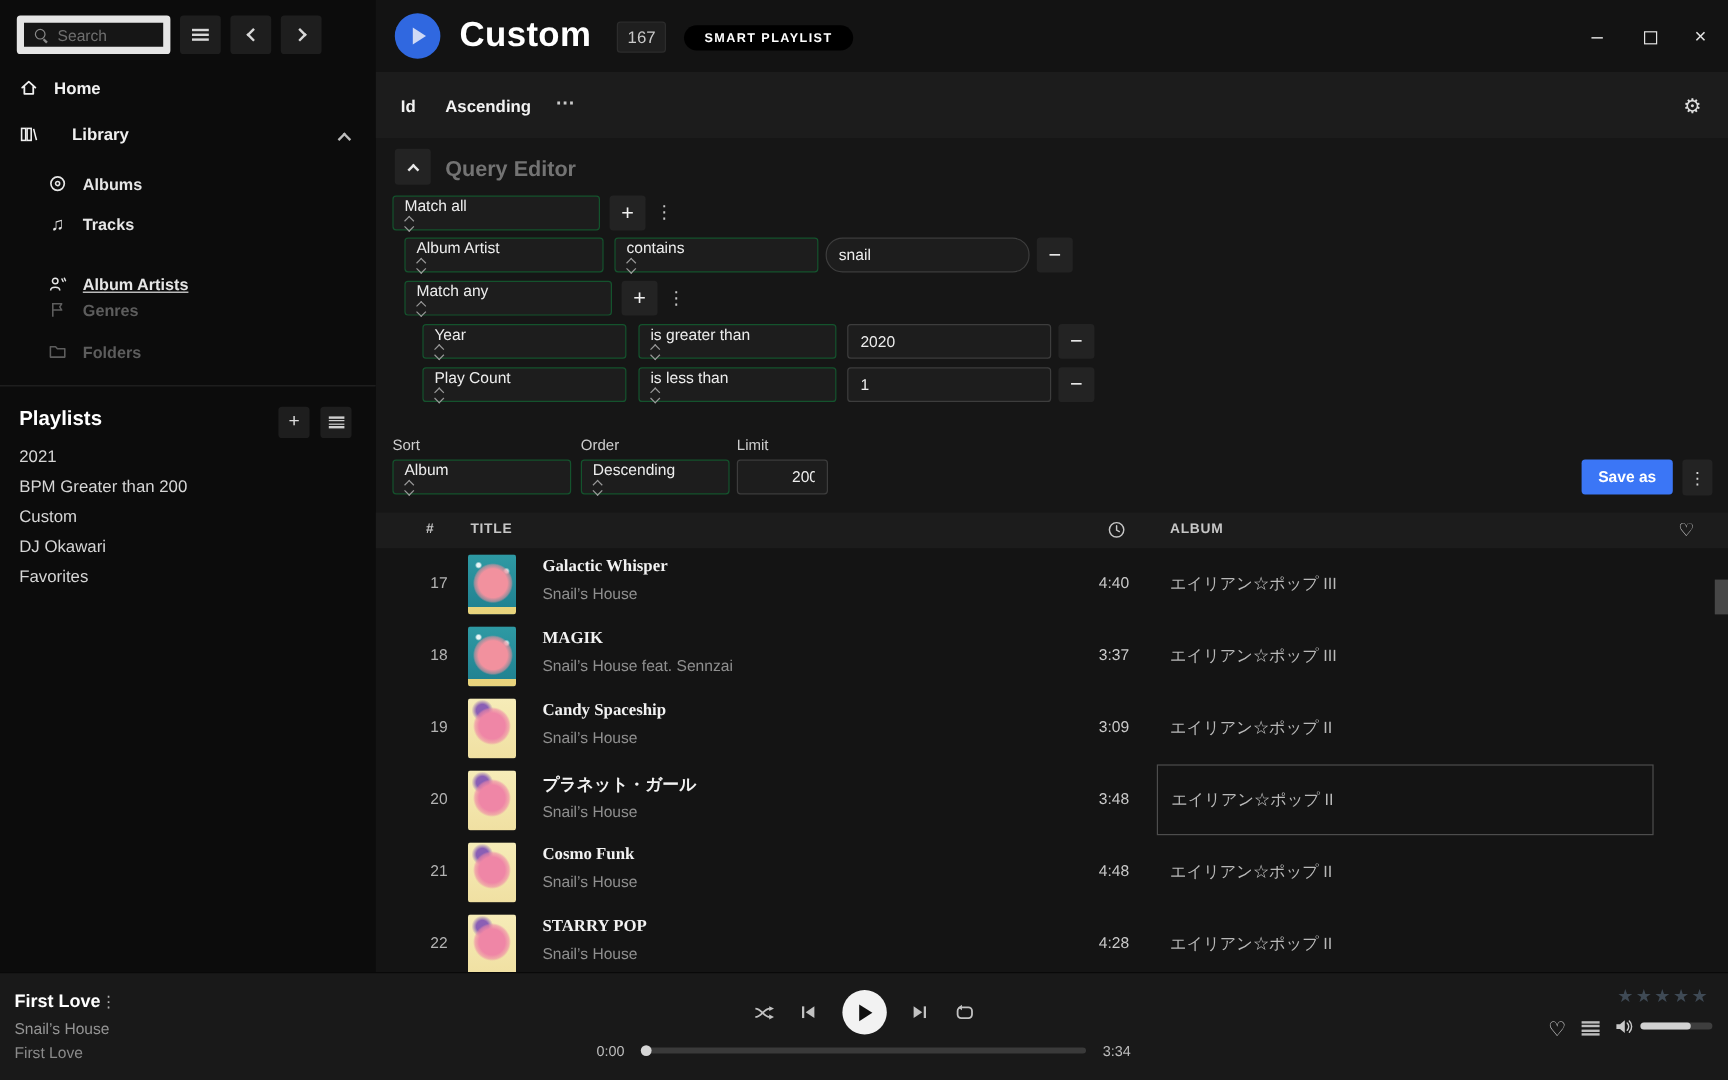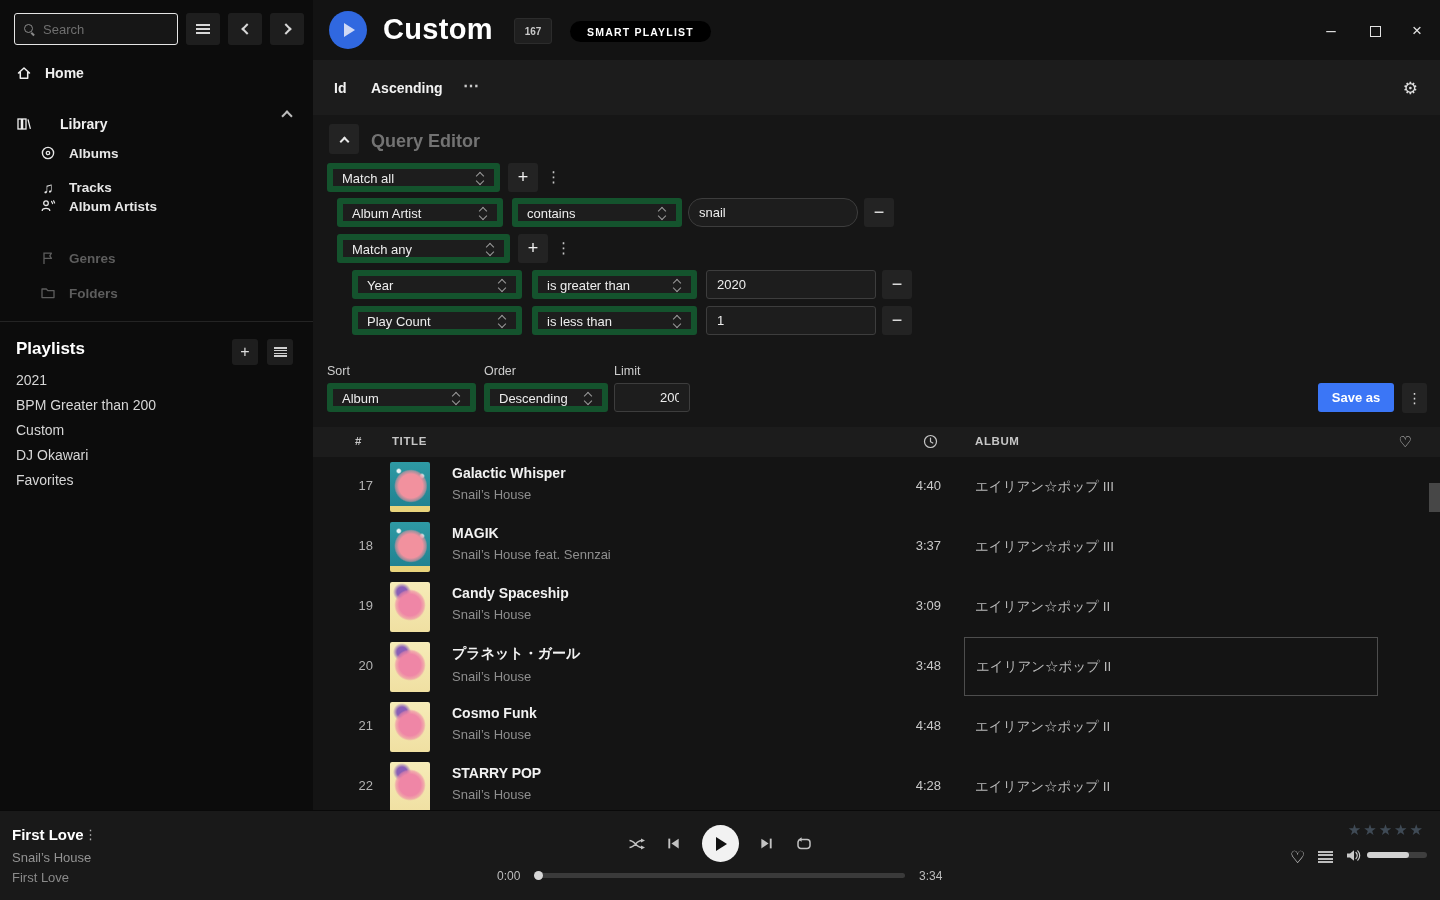--- a/index.html
+++ b/index.html
@@ -3,21 +3,21 @@
 <meta charset="utf-8">
 <style>
   * { margin:0; padding:0; box-sizing:border-box; }
   html,body { width:1440px; height:900px; overflow:hidden; background:#0c0c0c;
     font-family:"Liberation Sans", sans-serif; -webkit-font-smoothing:antialiased; }
   .stage { position:absolute; inset:0; width:1440px; height:900px; }
 
   
   .sidebar { position:absolute; left:0; top:0; width:313px; height:810px; background:#0c0c0c; z-index:3; }
   .search-row { position:absolute; left:14px; top:13px; display:flex; gap:8px; }
-  .search-box { width:164px; height:32px; background:#161616; border:1px solid #e5e5e5; border-radius:3px;
+  .search-box { width:128px; height:32px; background:#161616; border:6px solid #e5e5e5; border-radius:3px;
     display:flex; align-items:center; padding:0 9px; gap:8px; }
   .mag { width:11px; height:11px; position:relative; flex:0 0 auto; }
   .mag::before { content:""; position:absolute; left:0; top:0; width:7px; height:7px; border:1.6px solid #8a8a8a; border-radius:50%; }
   .mag::after { content:""; position:absolute; left:8px; top:8px; width:4px; height:1.6px; background:#8a8a8a; transform:rotate(45deg); transform-origin:0 0; }
   .search-box input { background:transparent; border:none; outline:none; color:#ddd; font-size:13px; width:110px; }
   .search-box input::placeholder { color:#6f6f6f; }
   .sq-btn { width:34px; height:32px; background:#1e1e1e; border-radius:3px; display:flex; align-items:center; justify-content:center; cursor:pointer; }
   .burger { width:14px; height:10px; display:flex; flex-direction:column; justify-content:space-between; }
   .burger i { display:block; height:1.8px; background:#d8d8d8; }
   .chev { width:8px; height:8px; border-right:2px solid #d8d8d8; border-bottom:2px solid #d8d8d8; display:inline-block; }
@@ -73,42 +73,42 @@
     background:repeating-linear-gradient(90deg,#3a3a42 0 6px, transparent 6px 10px); }
 
   
   .main { position:absolute; left:313px; top:0; width:1127px; height:810px; background:#161616; }
   .titlebar { position:absolute; left:0; top:0; width:100%; height:60px; background:#131313; }
   .play-circle { position:absolute; left:16px; top:11px; width:38px; height:38px; border-radius:50%;
     background:#3068e0; display:flex; align-items:center; justify-content:center; cursor:pointer; }
   .play-circle .tri { width:0; height:0; border-left:11px solid #cfd9f5; border-top:7px solid transparent; border-bottom:7px solid transparent; margin-left:3px; }
   .page-title { position:absolute; left:70px; top:13px; font-size:29px; font-weight:800; color:#fff; letter-spacing:.3px; }
   .count-badge { position:absolute; left:201px; top:18px; min-width:38px; height:26px; background:#1f1f1f; border:1px solid #2c2c2c;
-    border-radius:3px; color:#c9c9c9; font-size:10px; font-weight:700; display:flex; align-items:center; justify-content:center; padding:0 8px; }
+    border-radius:3px; color:#c9c9c9; font-size:14px; font-weight:400; display:flex; align-items:center; justify-content:center; padding:0 8px; }
   .smart-pill { position:absolute; left:257px; top:21px; height:21px; background:#000; border-radius:11px;
     color:#fff; font-size:10.5px; font-weight:700; letter-spacing:1.2px; display:flex; align-items:center; padding:0 17px; }
   .win-btn { position:absolute; top:22px; width:18px; height:18px; display:flex; align-items:center; justify-content:center;
     color:#e3e3e3; font-size:17px; cursor:pointer; }
   .win-min { right:100px; } .win-max { right:56px; } .win-close { right:14px; }
   .max-square { width:11px; height:11px; border:1.6px solid #e3e3e3; }
 
   .toolbar { position:absolute; left:0; top:60px; width:100%; height:55px; background:#1c1c1c; }
   .tb-item { position:absolute; top:20px; font-size:14px; font-weight:700; color:#f2f2f2; cursor:pointer; }
   .tb-id { left:21px; } .tb-asc { left:58px; }
   .tb-more { left:150px; top:16px; color:#c9c9c9; font-size:16px; letter-spacing:1px; cursor:pointer; }
   .tb-gear { position:absolute; right:22px; top:18px; color:#dedede; font-size:17px; cursor:pointer; }
 
   
   .q-collapse { position:absolute; left:16px; top:124px; width:30px; height:30px; background:#232323; border-radius:3px;
     display:flex; align-items:center; justify-content:center; cursor:pointer; }
   .q-collapse .chev { border-color:#e8e8e8; width:7px; height:7px; margin-top:4px; }
   .q-title { position:absolute; left:58px; top:131px; font-size:18px; font-weight:700; color:#737373; }
 
-  .sel { position:absolute; height:29px; background:#1d1d1d; border:6px solid #14532d; border-radius:3px;
-    display:flex; align-items:flex-end; justify-content:space-between; padding:0 9px; color:#ededed; font-size:13px; cursor:pointer; }
+  .sel { position:absolute; height:29px; background:#1d1d1d; border:1px solid #14532d; border-radius:3px;
+    display:flex; align-items:flex-start; justify-content:space-between; padding:0 9px; color:#ededed; font-size:13px; cursor:pointer;flex-direction:column; }
   .caret { position:relative; width:9px; height:15px; flex:0 0 auto; }
   .caret::before, .caret::after { content:""; position:absolute; left:1px; width:5px; height:5px; border:solid #9a9a9a; border-width:1.5px 1.5px 0 0; }
   .caret::before { top:2px; transform:rotate(-45deg); }
   .caret::after  { bottom:2px; transform:rotate(135deg); }
   .txt-input { position:absolute; height:29px; background:#1d1d1d; border:1px solid #3d3d3d; border-radius:3px;
     color:#ededed; font-size:13px; padding:0 10px; outline:none; }
   .mini-btn { position:absolute; width:30px; height:29px; background:#232323; border-radius:3px; color:#f0f0f0;
     display:flex; align-items:center; justify-content:center; font-size:18px; cursor:pointer; }
   .dots-v { position:absolute; color:#c3c3c3; font-size:15px; cursor:pointer; }
 
@@ -132,21 +132,21 @@
       linear-gradient(0deg, rgba(243,216,123,.95) 0 12%, transparent 12%),
       radial-gradient(circle at 52% 48%, #f2919e 0 36%, rgba(242,145,158,.55) 46%, transparent 50%),
       radial-gradient(circle at 22% 18%, rgba(255,255,255,.9) 0 1.5px, transparent 3px),
       radial-gradient(circle at 80% 28%, rgba(255,255,255,.8) 0 1.3px, transparent 3px),
       linear-gradient(180deg,#2e9aa4,#1f7f8f); }
   .art-cream { background:
       radial-gradient(circle at 50% 46%, #ef86a6 0 32%, rgba(239,134,166,.6) 42%, transparent 47%),
       radial-gradient(circle at 30% 20%, #8a5fb5 0 5px, transparent 9px),
       linear-gradient(180deg,#f6ecb8,#f0e0a2); }
   .tmeta { position:absolute; left:139px; top:8px; }
-  .ttitle { font-size:14px; font-weight:700; color:#f2f2f2; }
+  .ttitle { font-size:14px; font-weight:700; color:#f2f2f2;font-family:Liberation Serif, serif; }
   .tartist { font-size:13px; color:#8f8f8f; margin-top:6px; }
   .ttime { position:absolute; left:560px; top:21px; width:68px; text-align:right; font-size:13px; color:#c9c9c9; }
   .talbum { position:absolute; left:662px; top:21px; font-size:13.5px; color:#b9b9b9; }
   .album-outline { position:absolute; left:651px; top:0; width:414px; height:59px; border:1px solid #4d4d4d; }
   .album-outline .talbum-in { position:absolute; left:11px; top:20px; font-size:13.5px; color:#b9b9b9; }
   .scroll-thumb { position:absolute; left:1429px; top:483px; width:11px; height:29px; background:#474747; z-index:6; cursor:pointer; }
 
   
   .player { position:absolute; left:0; top:810px; width:1440px; height:90px; background:#191919; border-top:1px solid #090909; z-index:5; }
   .np-title { position:absolute; left:12px; top:15px; font-size:15px; font-weight:700; color:#fff; }
@@ -197,42 +197,42 @@
         </div>
     </div>
 
     <div class="nav-item" style="top:65px;">
       <svg width="16" height="16" viewBox="0 0 16 16">
           <path d="M2.5 8 L8 3 L13.5 8 M4.3 7.2 V13.2 H11.7 V7.2" fill="none" stroke="#f0f0f0" stroke-width="1.5" stroke-linecap="round" stroke-linejoin="round"></path>
         </svg>
       <span>Home</span>
     </div>
 
-    <div class="nav-item" style="top:116px;gap:28px;">
+    <div class="nav-item" style="top:104px;gap:28px;">
       <svg width="16" height="16" viewBox="0 0 16 16">
           <rect x="2" y="3" width="3.4" height="10" fill="none" stroke="#f0f0f0" stroke-width="1.3"></rect>
           <rect x="6.6" y="3" width="3.4" height="10" fill="none" stroke="#f0f0f0" stroke-width="1.3"></rect>
           <line x1="12" y1="3.4" x2="14.4" y2="12.8" stroke="#f0f0f0" stroke-width="1.3"></line>
         </svg>
       <span>Library</span>
     </div>
     <span class="chev up lib-caret" style="border-color:#bdbdbd;"></span>
 
     <div class="sub-item" style="top:145px;">
       <svg width="16" height="16" viewBox="0 0 16 16">
           <circle cx="8" cy="8" r="5.6" fill="none" stroke="#e6e6e6" stroke-width="1.4"></circle>
           <circle cx="8" cy="8" r="1.7" fill="none" stroke="#e6e6e6" stroke-width="1.3"></circle>
         </svg>
       <span>Albums</span>
     </div>
     <div class="sub-item" style="top:180px;">
       <span class="note-glyph">♫</span>
       <span>Tracks</span>
     </div>
-    <div class="sub-item" style="top:198px;">
+    <div class="sub-item" style="top:229px;text-decoration:underline;">
       <svg width="16" height="16" viewBox="0 0 16 16">
           <circle cx="6" cy="5.2" r="2.3" fill="none" stroke="#e6e6e6" stroke-width="1.3"></circle>
           <path d="M2.2 13 c0-3.4 7.6-3.4 7.6 0" fill="none" stroke="#e6e6e6" stroke-width="1.3"></path>
           <path d="M11.6 3.4 l1 2.2 M13.6 2.8 l1 2.2" stroke="#e6e6e6" stroke-width="1.2" stroke-linecap="round"></path>
         </svg>
       <span>Album Artists</span>
     </div>
     <div class="sub-item dim" style="top:250px;">
       <svg width="16" height="16" viewBox="0 0 16 16">
           <path d="M4 2.5 V14 M4 3.2 H11.4 L9.8 5.8 L11.4 8.4 H4" fill="none" stroke="#5d5d5d" stroke-width="1.3" stroke-linejoin="round"></path>

